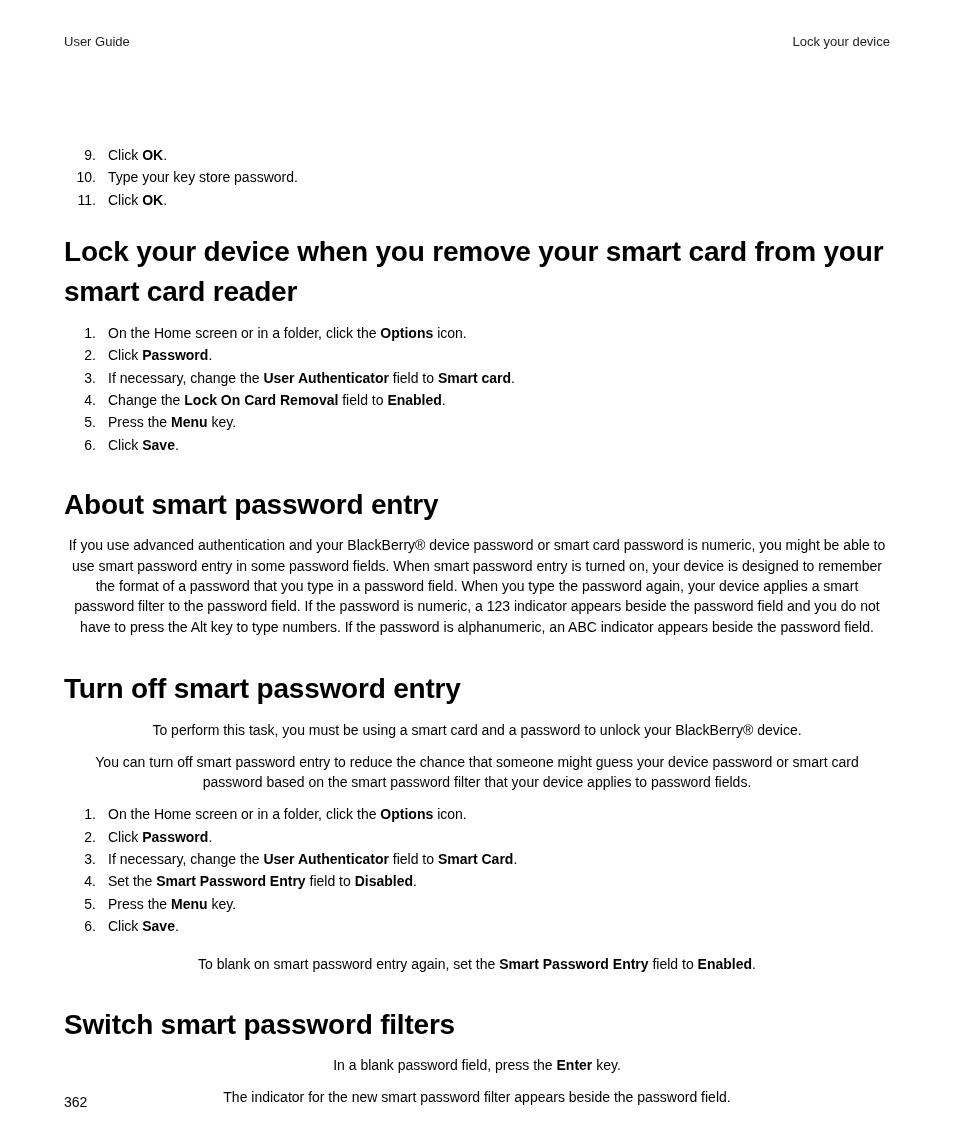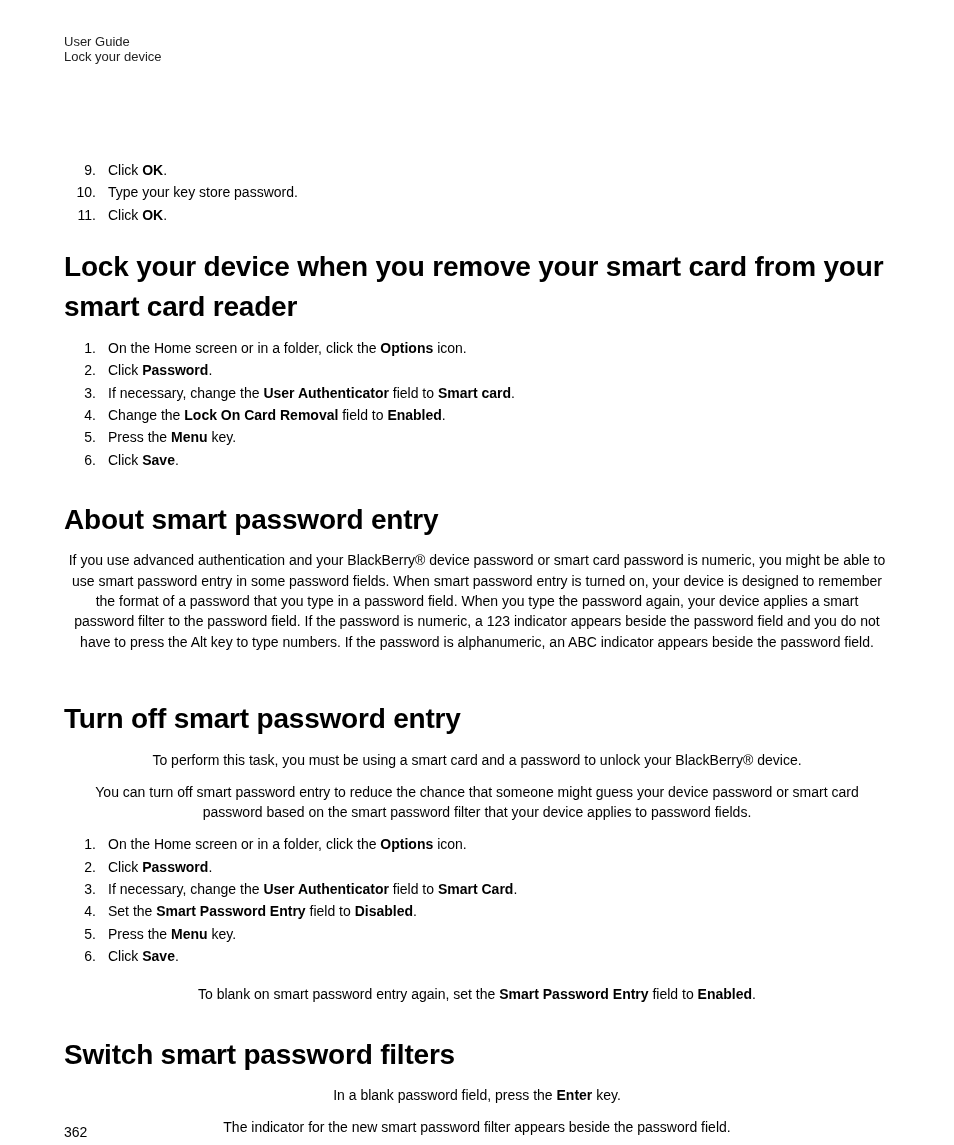--- a/index.html
+++ b/index.html
@@ -17,21 +17,20 @@
     min-height: 1145px;
     padding: 34px 64px 40px 64px;
     position: relative;
   }
   .header-row {
     display: flex;
     justify-content: space-between;
     font-size: 13px;
     color: #222;
     margin-bottom: 96px;
-    flex-direction: column;
   }
   .content {
     font-size: 14px;
     line-height: 1.45;
   }
   ol.steps {
     list-style: none;
     margin: 0 0 18px 0;
     padding: 0;
   }
@@ -123,21 +122,21 @@
         </li>
         <li>
           <span class="num">6.</span>
           <span class="txt"><span>Click </span><span class="bold">Save</span><span>.</span></span>
         </li>
       </ol>
 
     <h2 class="section-title">About smart password entry</h2>
     <p class="para">If you use advanced authentication and your BlackBerry® device password or smart card password is numeric, you might be able to use smart password entry in some password fields. When smart password entry is turned on, your device is designed to remember the format of a password that you type in a password field. When you type the password again, your device applies a smart password filter to the password field. If the password is numeric, a 123 indicator appears beside the password field and you do not have to press the Alt key to type numbers. If the password is alphanumeric, an ABC indicator appears beside the password field.</p>
 
-    <h2 class="section-title" style="margin-top:47px">Turn off smart password entry</h2>
+    <h2 class="section-title" style="margin-top:32px">Turn off smart password entry</h2>
     <p class="para">To perform this task, you must be using a smart card and a password to unlock your BlackBerry® device.</p>
     <p class="para">You can turn off smart password entry to reduce the chance that someone might guess your device password or smart card password based on the smart password filter that your device applies to password fields.</p>
     <ol class="steps" id="steps-s3">
         <li>
           <span class="num">1.</span>
           <span class="txt"><span>On the Home screen or in a folder, click the </span><span class="bold">Options</span><span> icon.</span></span>
         </li>
         <li>
           <span class="num">2.</span>
           <span class="txt"><span>Click </span><span class="bold">Password</span><span>.</span></span>

